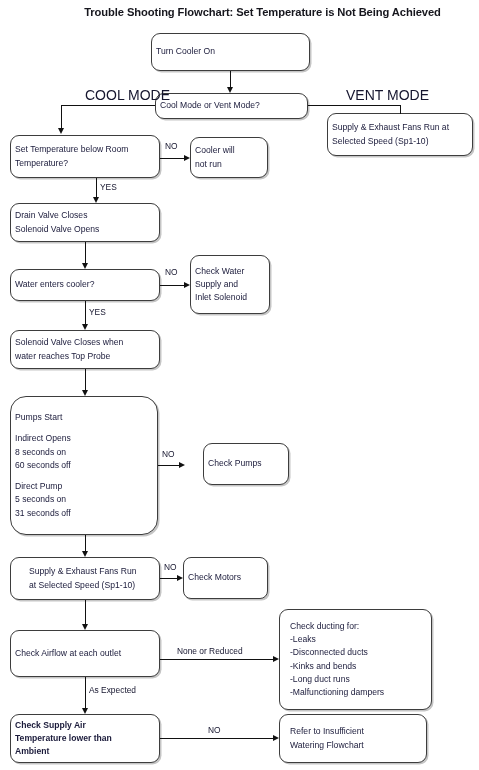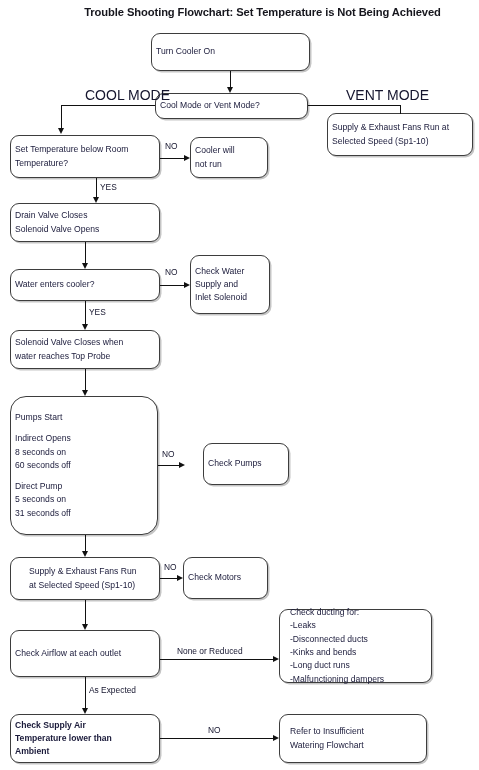--- a/index.html
+++ b/index.html
@@ -152,29 +152,29 @@
 
   <div class="node" style="left:185px; top:443px; width:86px; height:42px;margin-left:18px;">
     <span class="ln">Check Pumps</span>
   </div>
 
   <div class="node" style="left:10px; top:557px; width:150px; height:43px;padding-left:18px;">
     <span class="ln">Supply &amp; Exhaust Fans Run</span>
     <span class="ln">at Selected Speed (Sp1-10)</span>
   </div>
 
-  <div class="node" style="left:183px; top:557px; width:85px; height:42px;">
+  <div class="node" style="left:183px; top:557px; width:85px; height:42px;border-radius:8px;">
     <span class="ln">Check Motors</span>
   </div>
 
   <div class="node" style="left:10px; top:630px; width:150px; height:47px;">
     <span class="ln">Check Airflow at each outlet</span>
   </div>
 
-  <div class="node left-align" style="left:279px; top:609px; width:153px; height:74px;">
+  <div class="node left-align" style="left:279px; top:609px; width:153px; height:101px;">
     <span class="ln">Check ducting for:</span>
     <span class="ln">-Leaks</span>
     <span class="ln">-Disconnected ducts</span>
     <span class="ln">-Kinks and bends</span>
     <span class="ln">-Long duct runs</span>
     <span class="ln">-Malfunctioning dampers</span>
   </div>
 
   <div class="node" style="left:10px; top:714px; width:150px; height:49px;font-weight:bold;">
     <span class="ln">Check Supply Air</span>

